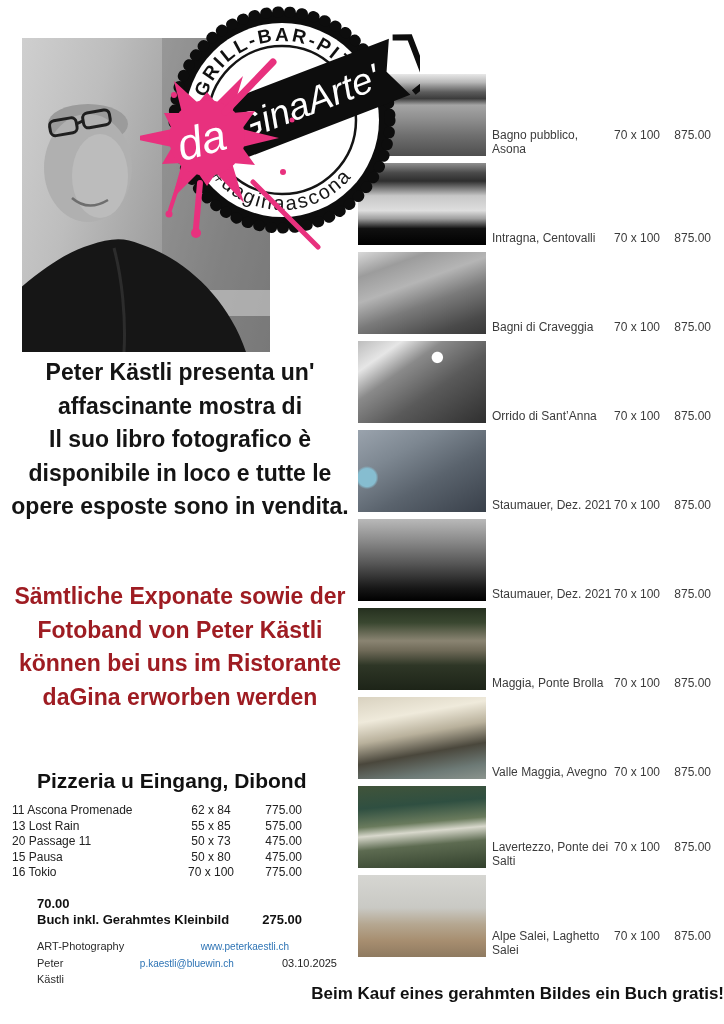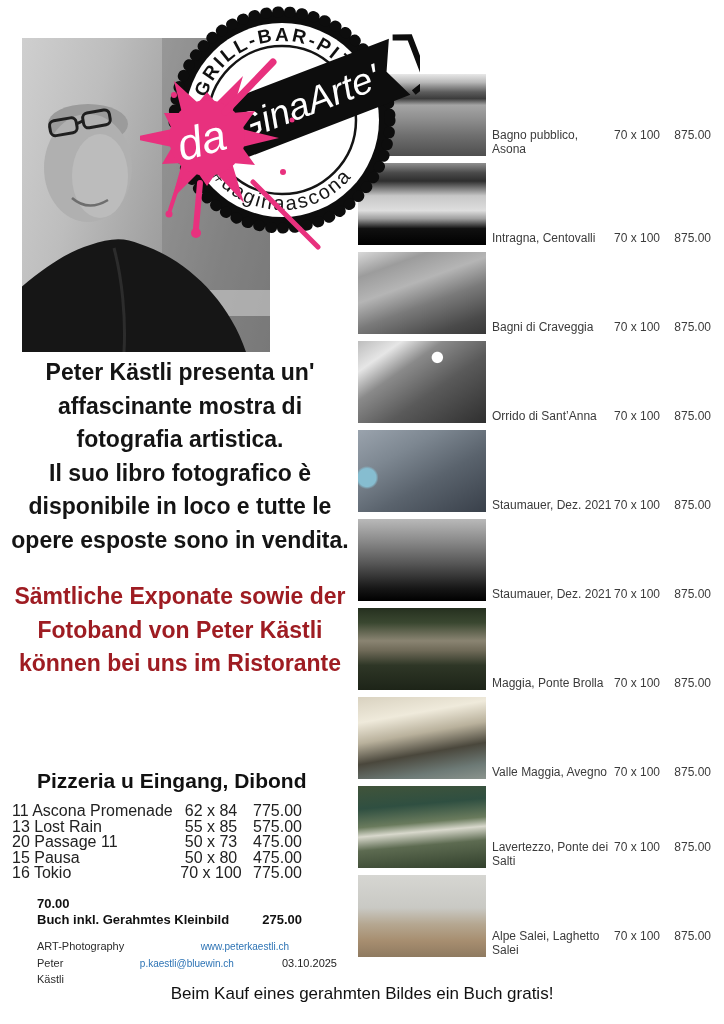--- a/index.html
+++ b/index.html
@@ -22,39 +22,39 @@
   .intro{
     position:absolute;left:2px;top:356px;width:356px;text-align:center;
     font-size:23px;font-weight:bold;line-height:33.5px;color:#141414;
   }
   .notice{
     position:absolute;left:2px;top:580px;width:356px;text-align:center;
     font-size:23px;font-weight:bold;line-height:33.5px;color:#9e1c22;
   }
   
   .plist-title{position:absolute;left:37px;top:769px;font-size:21px;font-weight:bold;color:#111;}
-  .ptable{position:absolute;left:12px;top:803px;width:290px;font-size:16px;color:#222;}
+  .ptable{position:absolute;left:12px;top:803px;width:290px;font-size:12px;color:#222;}
   .ptable .row{display:flex;line-height:15.5px;}
   .ptable .nm{width:163px;}
   .ptable .sz{width:72px;text-align:center;}
   .ptable .pr{flex:1;text-align:right;}
   .extras{position:absolute;left:37px;top:896px;width:265px;font-size:13px;font-weight:bold;color:#111;}
   .extras .row{display:flex;line-height:15.5px;}
   .extras .nm{flex:1;}
   .extras .pr{text-align:right;}
   
   .contact{position:absolute;left:37px;top:938px;width:300px;font-size:11px;color:#2b2b2b;}
   .contact .row{display:flex;line-height:16px;align-items:baseline;gap:48px;}
   .contact .lb{width:130px;}
   .contact .lk{width:95px;font-size:10px;color:#2e74b5;cursor:pointer;}
   .contact .dt{font-size:11px;color:#222;}
   
   .footer{
-    position:absolute;left:0;right:0;top:984px;text-align:center;
-    font-size:17px;font-weight:normal;color:#111;
+    position:absolute;left:0;right:0;top:984px;text-align:right;
+    font-size:17px;font-weight:bold;color:#111;
   }
   
   .gallery{position:absolute;left:358px;top:74px;width:412px;height:892px;z-index:1;}
   .g-row{position:absolute;left:0;width:366px;height:84px;}
   .thumb{position:absolute;left:0;top:0;width:128px;height:82px;}
   .g-label{position:absolute;left:134px;right:13px;bottom:2px;display:flex;font-size:12px;color:#3b3b3b;line-height:14px;}
   .g-title{width:122px;}
   .g-size{width:56px;}
   .g-price{flex:1;text-align:right;}
   
@@ -210,30 +210,30 @@
       <circle cx="143" cy="172" r="3" fill="#e8317e"></circle>
       <circle cx="152" cy="120" r="2.5" fill="#e8317e"></circle>
       <circle cx="34" cy="95" r="3" fill="#e8317e"></circle>
       <text class="script" x="64" y="155" text-anchor="middle" font-size="44" fill="#ffffff" transform="rotate(-15 64 150)">da</text>
     </g>
   </svg>
 
   <div class="intro">
     <div>Peter Kästli presenta un'</div>
     <div>affascinante mostra di</div>
-    <div>fotografia artistica.</div>
     <div>Il suo libro fotografico è</div>
     <div>disponibile in loco e tutte le</div>
     <div>opere esposte sono in vendita.</div>
   </div>
 
   <div class="notice">
     <div>Sämtliche Exponate sowie der</div>
     <div>Fotoband von Peter Kästli</div>
     <div>können bei uns im Ristorante</div>
+    <div>daGina erworben werden</div>
   </div>
 
   <div class="plist-title">Pizzeria u Eingang, Dibond</div>
   <div class="ptable">
     <div class="row">
       <span class="nm"><span>11</span> <span>Ascona Promenade</span></span>
       <span class="sz">62 x 84</span>
       <span class="pr">775.00</span>
     </div>
     <div class="row">

